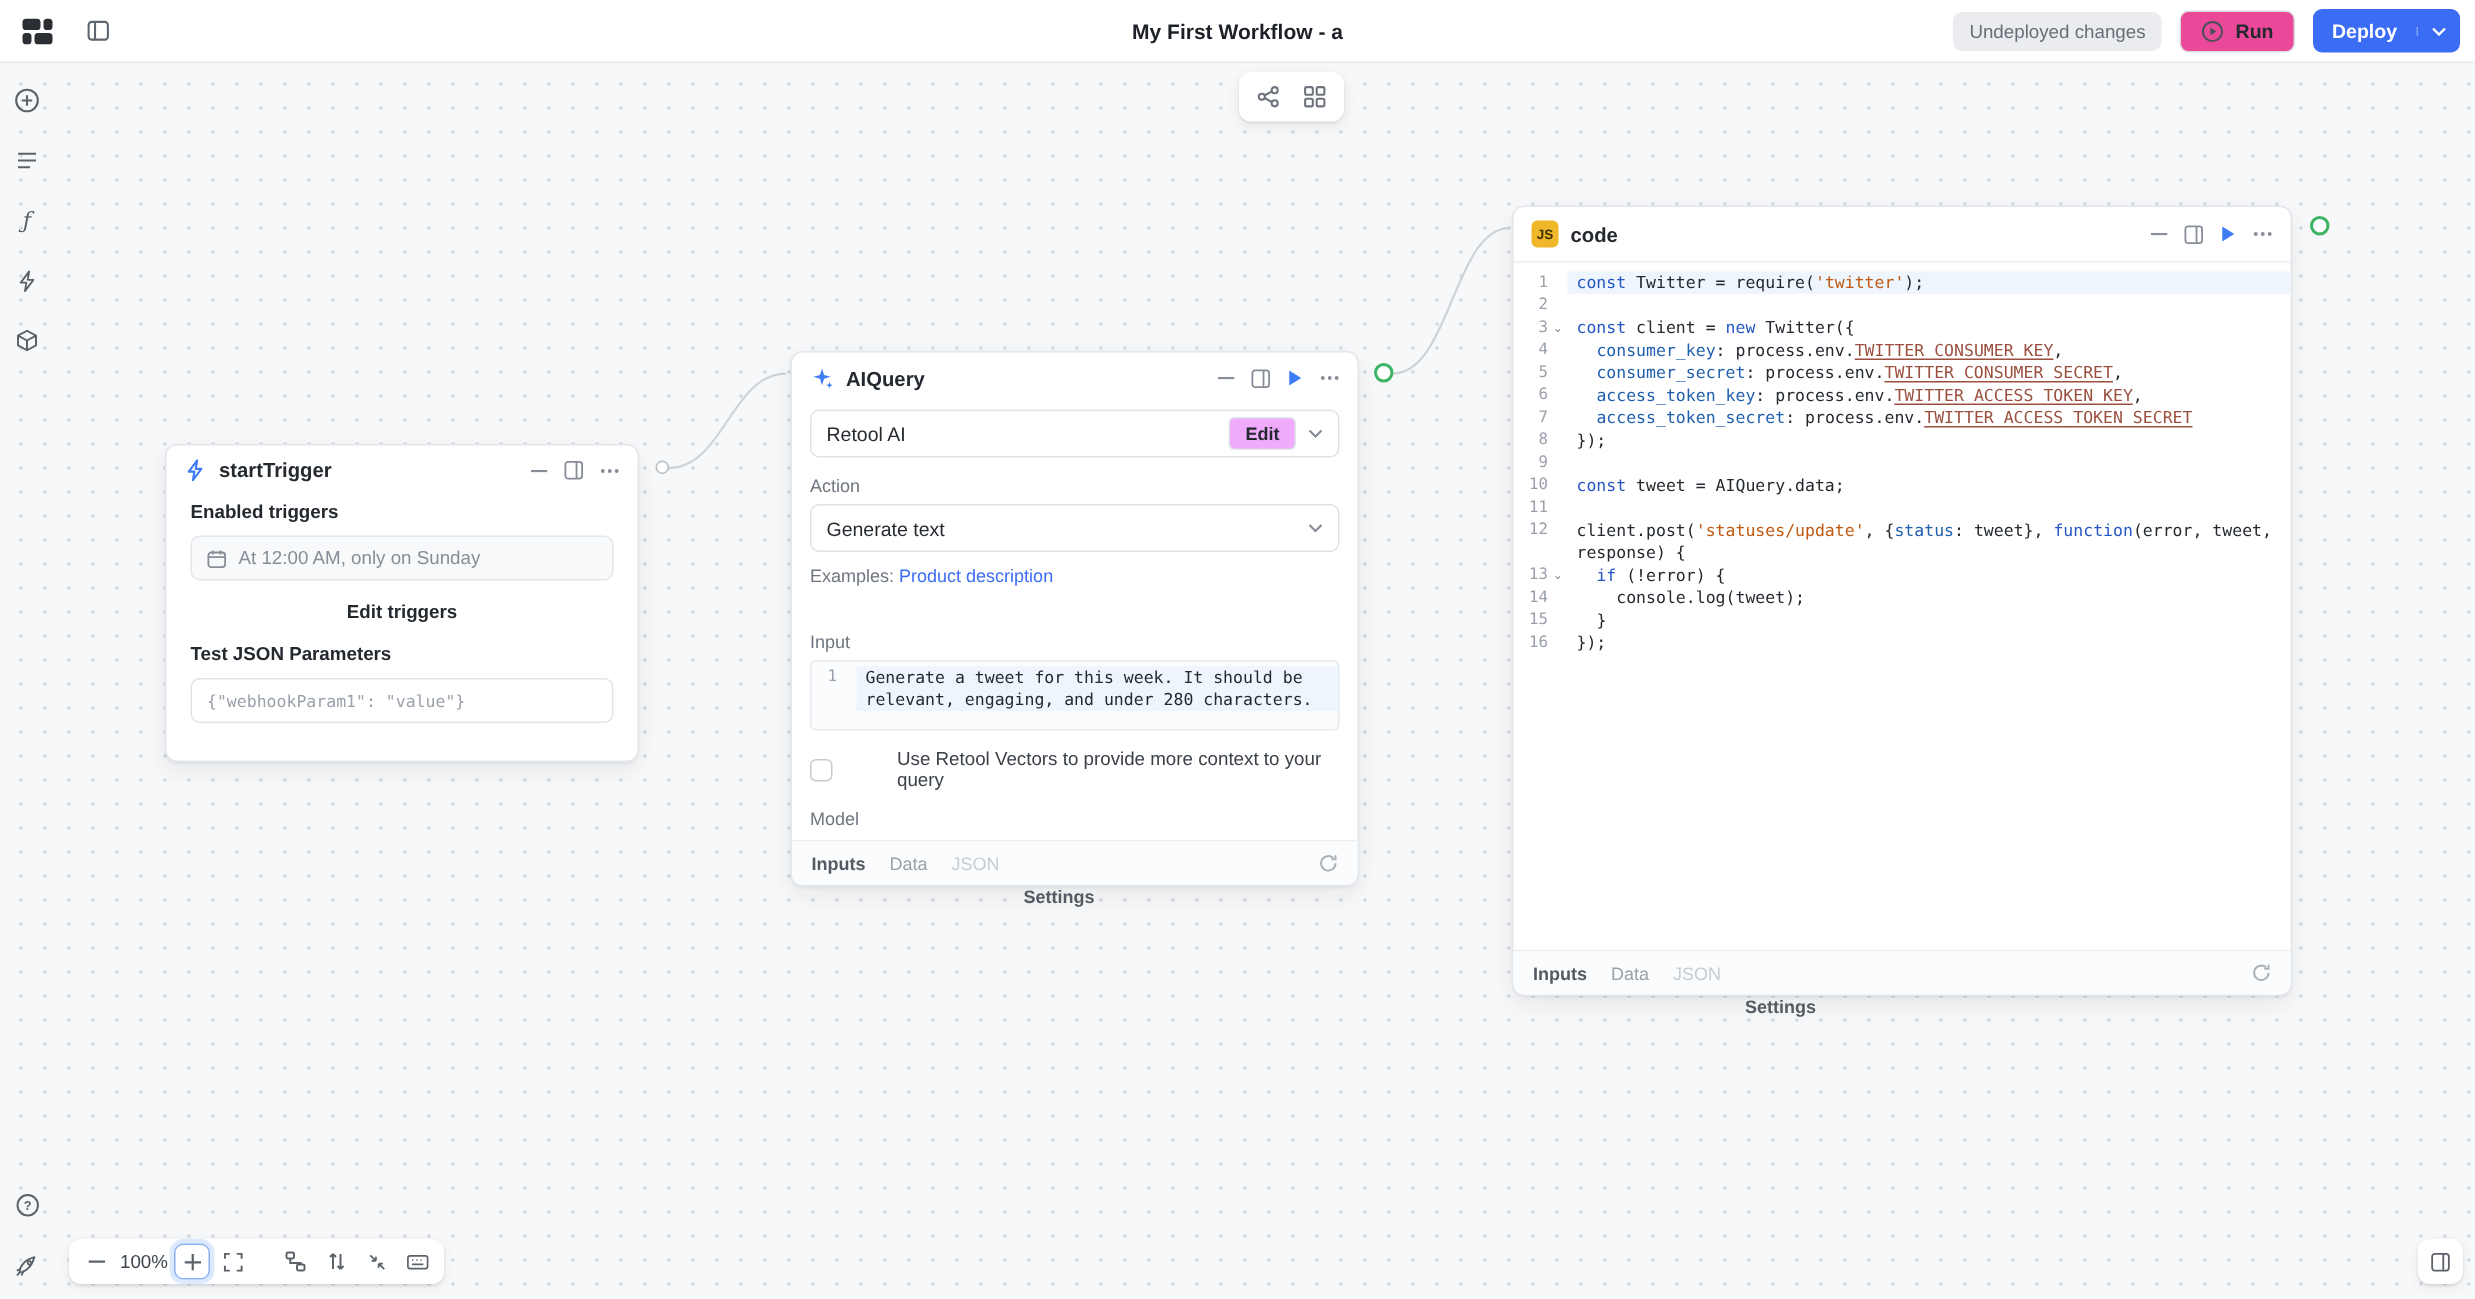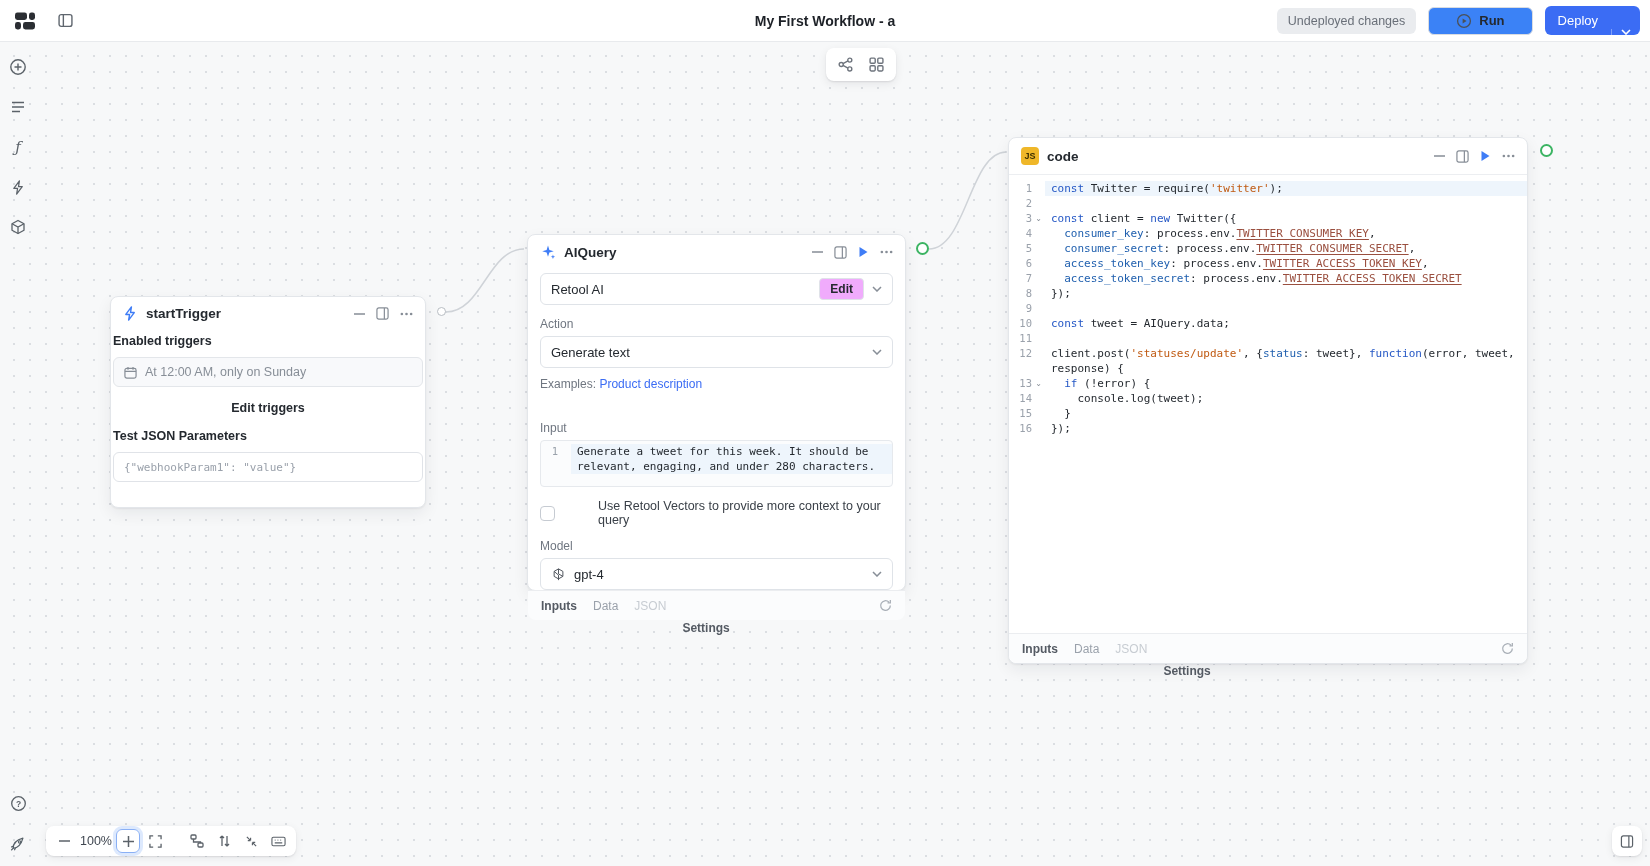--- a/index.html
+++ b/index.html
@@ -4,22 +4,22 @@
 <style>
   * { margin:0; padding:0; box-sizing:border-box; }
   html,body { width:1650px; height:866px; overflow:hidden; font-family:"Liberation Sans", sans-serif; background:#f7f8f9; }
 
   
   .topbar { position:fixed; top:0; left:0; right:0; height:42px; background:#fff; border-bottom:1px solid #e8eaed; display:flex; align-items:center; padding:0 10px; z-index:60; }
   .topbar-left { display:flex; align-items:center; gap:20px; padding-left:4px; }
   .page-title { position:absolute; left:50%; transform:translateX(-50%); font-size:14px; font-weight:600; color:#1d2127; white-space:nowrap; }
   .topbar-right { margin-left:auto; display:flex; align-items:center; gap:12px; }
   .badge-undeployed { background:#eaecef; color:#696f78; font-size:12.5px; padding:6px 11px; border-radius:6px; white-space:nowrap; }
-  .btn-run { display:flex; align-items:center; gap:7px; border:1px solid #d9dce1; border-radius:6px; background:#3b82f6; padding:5px 27px; font-size:13px; font-weight:600; color:#24292f; cursor:pointer; }
-  .btn-deploy { display:flex; align-items:flex-end; background:#3b6cf4; color:#fff; border-radius:6px; font-size:13px; font-weight:400; overflow:hidden; cursor:pointer; }
+  .btn-run { display:flex; align-items:center; gap:7px; border:1px solid #d9dce1; border-radius:6px; background:#ec4899; padding:5px 13px; font-size:13px; font-weight:600; color:#24292f; cursor:pointer; }
+  .btn-deploy { display:flex; align-items:center; background:#3b6cf4; color:#fff; border-radius:6px; font-size:13px; font-weight:700; overflow:hidden; cursor:pointer; }
   .deploy-main { padding:7px 13px; display:flex; align-items:center; }
   .deploy-caret { padding:0 9px; display:flex; align-items:center; border-left:1px solid rgba(255,255,255,.35); }
 
   
   .side-rail { position:fixed; left:0; top:42px; bottom:0; width:36px; display:flex; flex-direction:column; align-items:center; padding:16px 0 14px; gap:22px; z-index:40; }
   .rail-icon { width:18px; height:18px; display:flex; align-items:center; justify-content:center; color:#5b6269; cursor:pointer; }
   .rail-spacer { flex:1; }
   .fx-glyph { font-family:"DejaVu Serif", serif; font-style:italic; font-size:15px; color:#5b6269; line-height:1; }
 
   
@@ -44,21 +44,21 @@
 
   
   .node { position:absolute; background:#fff; border:1px solid #e3e6ea; border-radius:8px; box-shadow:0 1px 2px rgba(16,24,40,.06), 0 6px 16px rgba(16,24,40,.07); display:flex; flex-direction:column; z-index:2; }
   .node-header { display:flex; align-items:center; gap:8px; padding:9px 12px; flex:0 0 auto; }
   .node-title { font-size:13.5px; font-weight:600; color:#24292f; }
   .header-actions { margin-left:auto; display:flex; align-items:center; gap:11px; }
   .h-icon { display:flex; align-items:center; justify-content:center; color:#868d96; cursor:pointer; }
   .js-badge { width:18px; height:18px; background:#efb729; color:#3d3000; font-size:9px; font-weight:700; display:flex; align-items:center; justify-content:center; border-radius:4px; }
 
   
-  .st-body { padding:0 2px 16px; }
+  .st-body { padding:0 16px 16px; }
   .label-strong { font-size:12.5px; font-weight:700; color:#24292f; }
   .schedule-row { margin-top:9px; height:30px; border:1px solid #e3e6ea; background:#f8f9fb; border-radius:6px; display:flex; align-items:center; gap:8px; padding:0 10px; color:#878e97; font-size:12.5px; }
   .edit-triggers { text-align:center; font-size:12.5px; font-weight:700; color:#24292f; margin:14px 0; cursor:pointer; }
   .json-input { width:100%; height:30px; border:1px solid #e0e3e8; border-radius:6px; padding:0 10px; font-family:"DejaVu Sans Mono", monospace; font-size:11px; color:#343a40; margin-top:9px; background:#fff; outline:none; }
   .json-input::placeholder { color:#9aa1ab; }
 
   
   .aiq-body { padding:2px 12px 0; flex:1; }
   .select-row { height:32px; border:1px solid #dfe3e8; border-radius:6px; display:flex; align-items:center; padding:0 10px; font-size:13px; color:#24292f; gap:8px; background:#fff; cursor:pointer; }
   .resource-row { margin-top:2px; }
@@ -329,34 +329,20 @@
               <span class="fold"></span>
             </div>
           <div class="code-cell">Generate a tweet for this week. It should be relevant, engaging, and under 280 characters.</div>
         </div>
       </div>
       <div class="checkbox-row">
         <span class="checkbox"></span>
         <span class="checkbox-label">Use Retool Vectors to provide more context to your query</span>
       </div>
       <div class="section-label">Model</div>
-      <div class="select-row">
-        <span style="display:flex;">
-          <svg width="15" height="15" viewBox="0 0 24 24" fill="none" stroke="#51565e" stroke-width="1.6">
-              <path d="M12 3l7 4v8l-7 4-7-4V7z"></path>
-              <path d="M12 3v8l7 4M12 21v-8L5 7"></path>
-            </svg>
-        </span>
-        <span>gpt-4</span>
-        <span style="display:flex;margin-left:auto;">
-            <svg width="10" height="6" viewBox="0 0 10 6" fill="none">
-              <path d="M1 1l4 4 4-4" stroke="#878e97" stroke-width="1.5"></path>
-            </svg>
-          </span>
-      </div>
     </div>
     <div class="node-footer">
       <span style="display:contents;"><span class="footer-tab t0">Inputs</span><span class="footer-tab t1">Data</span><span class="footer-tab t2">JSON</span><span class="footer-tab t3">Settings</span></span>
       <span class="footer-refresh">
         <svg width="13" height="13" viewBox="0 0 14 14" fill="none" stroke="#aab0b8" stroke-width="1.4">
             <path d="M12.2 7A5.2 5.2 0 1 1 10.6 3.3M12.2 1.2v3h-3"></path>
           </svg>
       </span>
     </div>
   </div>

